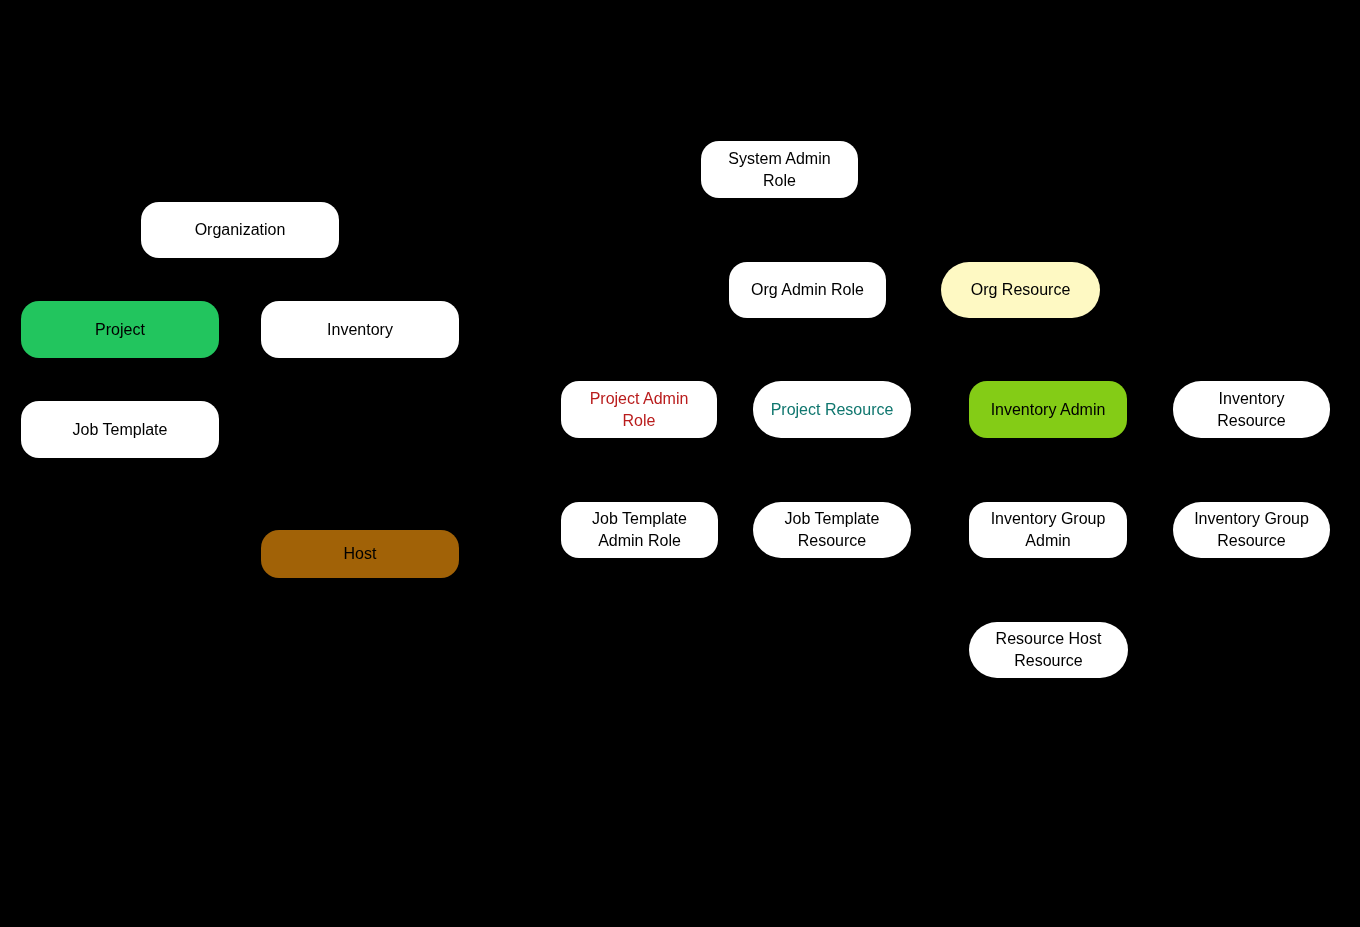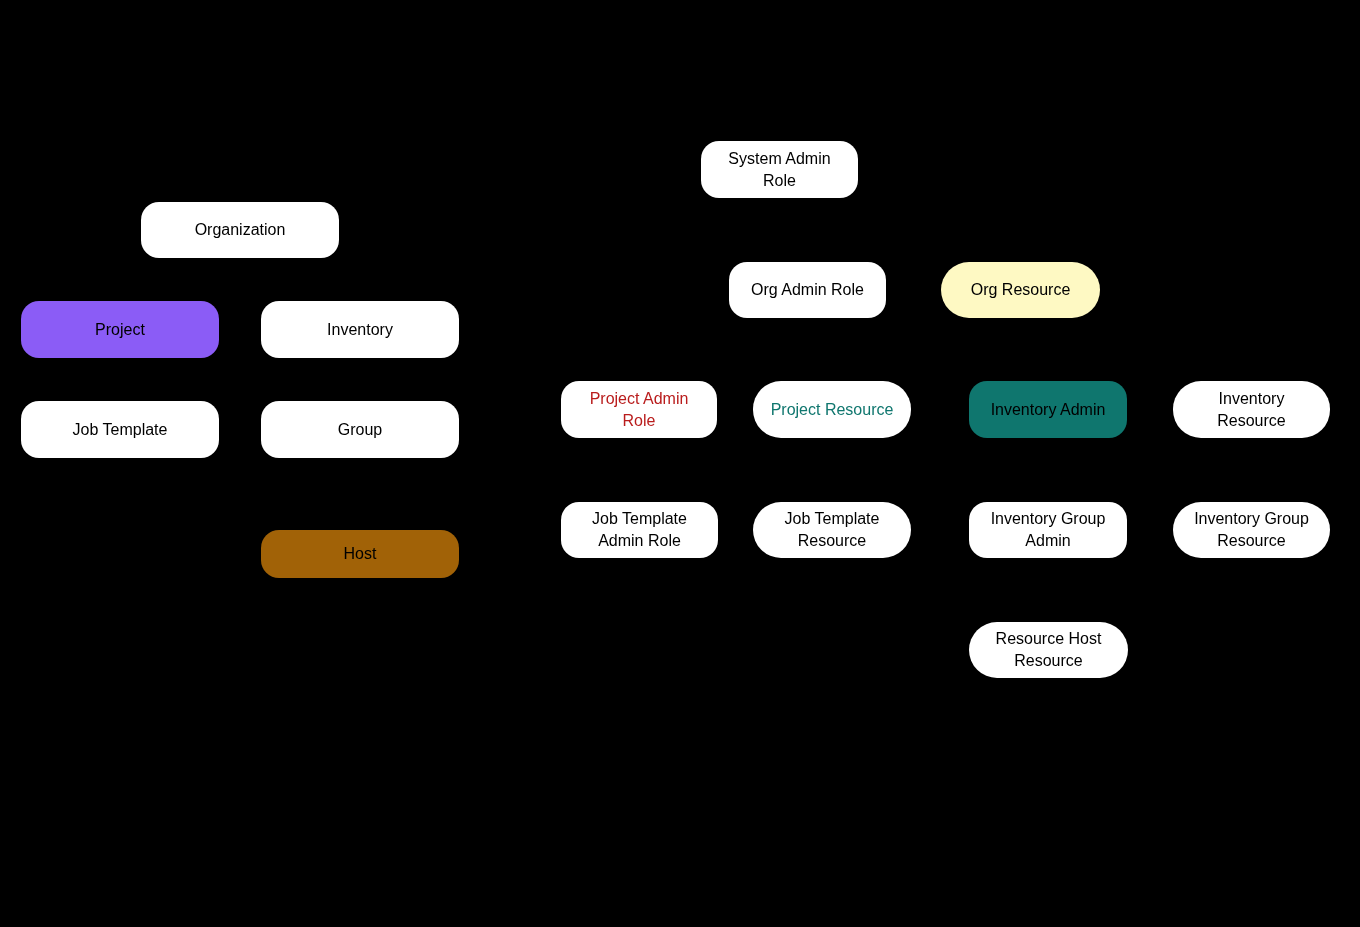--- a/index.html
+++ b/index.html
@@ -36,31 +36,28 @@
     padding: 0 4px;
   }
 </style>
 </head>
 <body>
 
 <div class="canvas" id="diagram-canvas" style="background: rgb(0, 0, 0);">
     <div class="node rect" style="left: 141px; top: 202px; width: 198px; height: 56px; background: rgb(255, 255, 255); color: rgb(0, 0, 0); text-align: center;">
       <span class="label">Organization</span>
     </div>
-    <div class="node rect" style="left: 21px; top: 301px; width: 198px; height: 57px; background: #8b5cf6; color: rgb(0, 0, 0);">
+    <div class="node rect" style="left: 21px; top: 301px; width: 198px; height: 57px; background: #22c55e; color: rgb(0, 0, 0);">
       <span class="label">Project</span>
     </div>
     <div class="node rect" style="left: 261px; top: 301px; width: 198px; height: 57px; background: rgb(255, 255, 255); color: rgb(0, 0, 0);">
       <span class="label">Inventory</span>
     </div>
     <div class="node rect" style="left: 21px; top: 401px; width: 198px; height: 57px; background: rgb(255, 255, 255); color: rgb(0, 0, 0);">
       <span class="label">Job Template</span>
-    </div>
-    <div class="node rect" style="left: 261px; top: 401px; width: 198px; height: 57px; background: rgb(255, 255, 255); color: rgb(0, 0, 0);">
-      <span class="label">Group</span>
     </div>
     <div class="node rect" style="left: 261px; top: 530px; width: 198px; height: 48px; background: #a16207; color: rgb(0, 0, 0);">
       <span class="label">Host</span>
     </div>
     <div class="node rect" style="left: 701px; top: 141px; width: 157px; height: 57px; background: rgb(255, 255, 255); color: rgb(0, 0, 0);">
       <span class="label">System Admin
 Role</span>
     </div>
     <div class="node rect" style="left: 701px; top: 262px; width: 157px; height: 56px; background: rgb(255, 255, 255); color: rgb(0, 0, 0); margin-left: 28px;">
       <span class="label">Org Admin Role</span>
@@ -68,21 +65,21 @@
     <div class="node pill" style="left: 941px; top: 262px; width: 159px; height: 56px; background: #fef9c3; color: rgb(0, 0, 0);">
       <span class="label">Org Resource</span>
     </div>
     <div class="node rect" style="left: 561px; top: 381px; width: 156px; height: 57px; background: rgb(255, 255, 255); color: #b91c1c;">
       <span class="label">Project Admin
 Role</span>
     </div>
     <div class="node pill" style="left: 753px; top: 381px; width: 158px; height: 57px; background: rgb(255, 255, 255); color: #0f766e;">
       <span class="label">Project Resource</span>
     </div>
-    <div class="node rect" style="left: 969px; top: 381px; width: 158px; height: 57px; background: #0f766e; color: rgb(0, 0, 0); justify-content: center;">
+    <div class="node rect" style="left: 969px; top: 381px; width: 158px; height: 57px; background: #84cc16; color: rgb(0, 0, 0); justify-content: center;">
       <span class="label">Inventory Admin</span>
     </div>
     <div class="node pill" style="left: 1173px; top: 381px; width: 157px; height: 57px; background: rgb(255, 255, 255); color: rgb(0, 0, 0);">
       <span class="label">Inventory
 Resource</span>
     </div>
     <div class="node rect" style="left: 561px; top: 502px; width: 157px; height: 56px; background: rgb(255, 255, 255); color: rgb(0, 0, 0);">
       <span class="label">Job Template
 Admin Role</span>
     </div>

